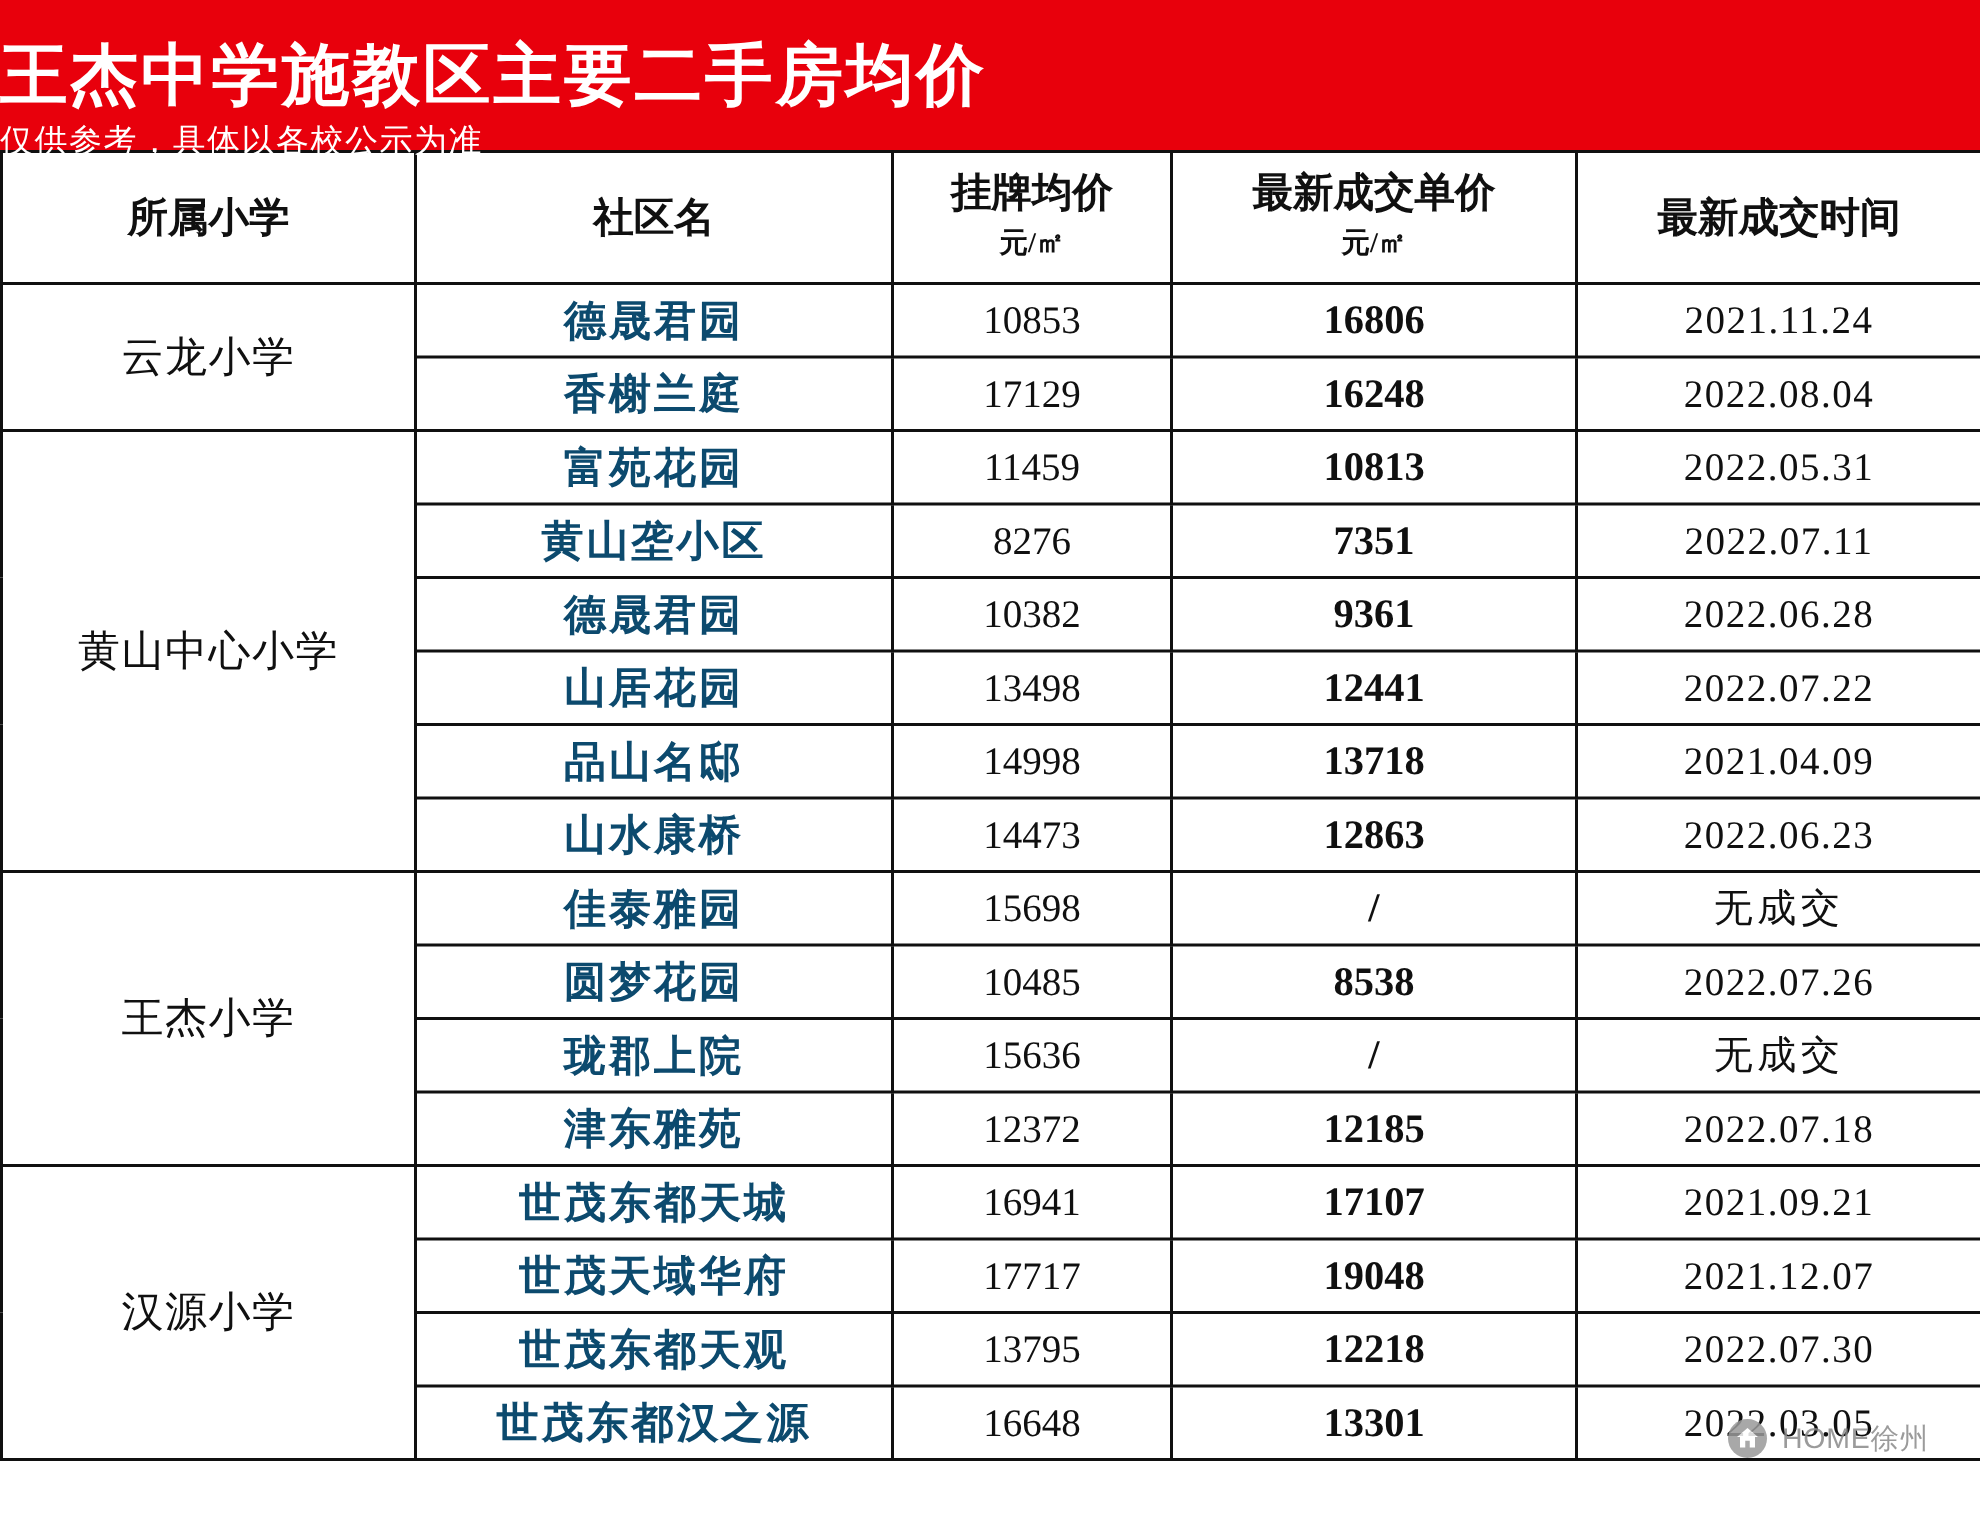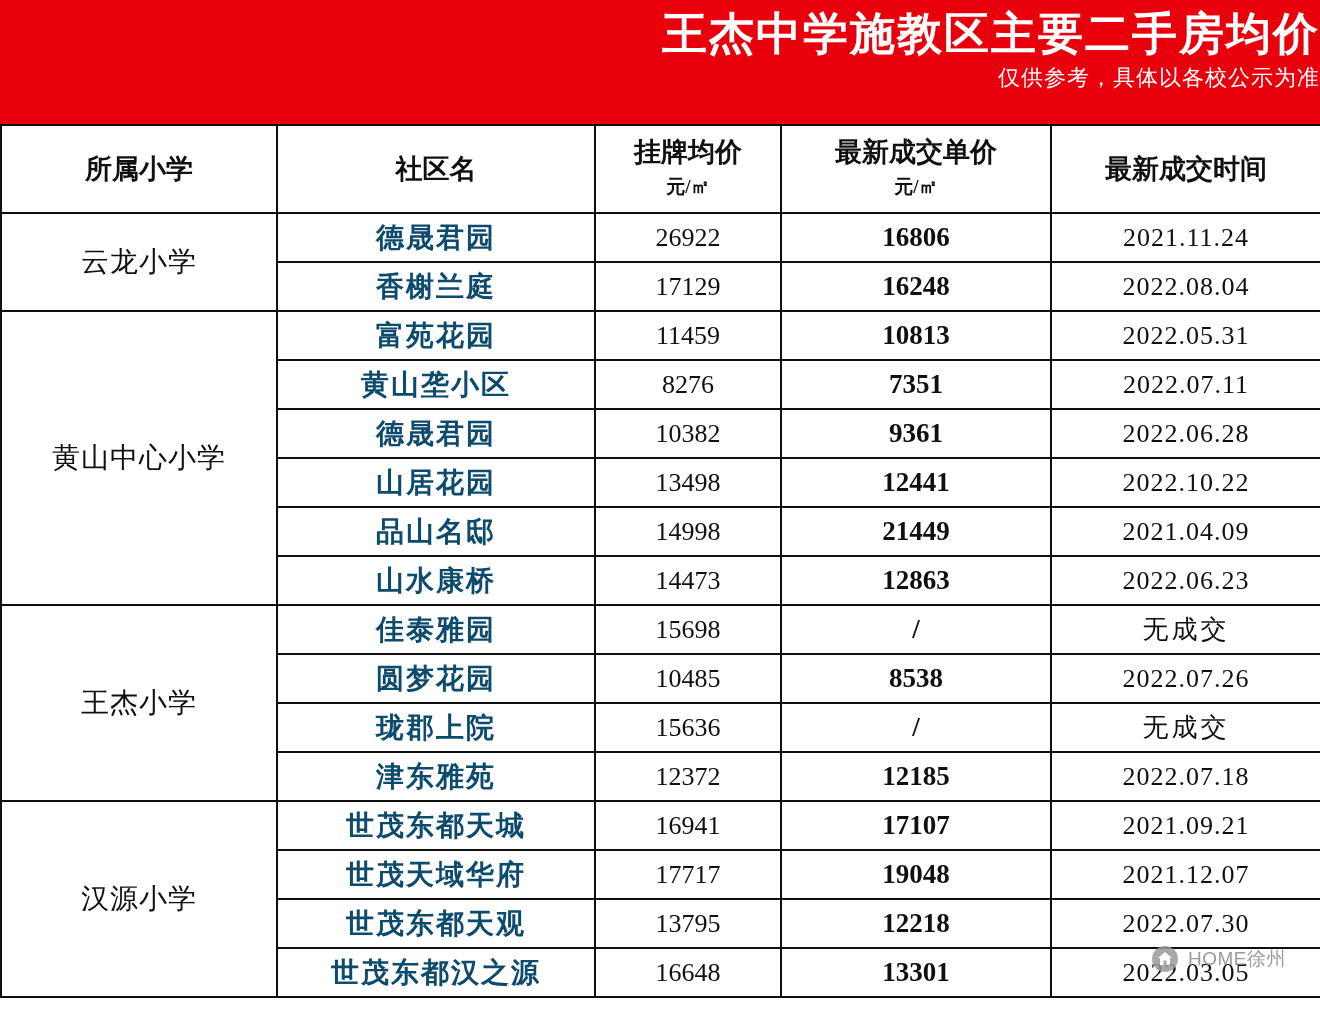--- a/index.html
+++ b/index.html
@@ -16,24 +16,24 @@
   .page {
     width: 1320px;
     height: 1014px;
     position: relative;
     box-sizing: border-box;
   }
 
   
   .banner {
     background: #e8000c;
-    height: 124px;
+    height: 100px;
     box-sizing: border-box;
-    padding-top: 6px;
-    text-align: right;
+    padding-top: 22px;
+    text-align: left;
     color: #ffffff;
     position: relative;
   }
   .banner-title {
     font-size: 45px;
     font-weight: bold;
     letter-spacing: 2px;
     line-height: 56px;
     color: #ffffff;
     font-family: "Liberation Serif", "DejaVu Serif", serif;
@@ -171,21 +171,21 @@
         </td>
         <td>
           <span class="hdr-main">最新成交时间</span>
         </td>
       </tr>
     </thead>
     <tbody>
         <tr>
           <td class="school-cell" rowspan="2">云龙小学</td>
           <td class="comm-cell">德晟君园</td>
-          <td class="list-cell">26922</td>
+          <td class="list-cell">10853</td>
           <td class="deal-cell">16806</td>
           <td class="date-cell">2021.11.24</td>
         </tr>
         <tr>
           <td class="comm-cell">香榭兰庭</td>
           <td class="list-cell">17129</td>
           <td class="deal-cell">16248</td>
           <td class="date-cell">2022.08.04</td>
         </tr>
         <tr>
@@ -204,26 +204,26 @@
         <tr>
           <td class="comm-cell">德晟君园</td>
           <td class="list-cell">10382</td>
           <td class="deal-cell">9361</td>
           <td class="date-cell">2022.06.28</td>
         </tr>
         <tr>
           <td class="comm-cell">山居花园</td>
           <td class="list-cell">13498</td>
           <td class="deal-cell">12441</td>
-          <td class="date-cell">2022.10.22</td>
+          <td class="date-cell">2022.07.22</td>
         </tr>
         <tr>
           <td class="comm-cell">品山名邸</td>
           <td class="list-cell">14998</td>
-          <td class="deal-cell">21449</td>
+          <td class="deal-cell">13718</td>
           <td class="date-cell">2021.04.09</td>
         </tr>
         <tr>
           <td class="comm-cell">山水康桥</td>
           <td class="list-cell">14473</td>
           <td class="deal-cell">12863</td>
           <td class="date-cell">2022.06.23</td>
         </tr>
         <tr>
           <td class="school-cell" rowspan="4">王杰小学</td>

